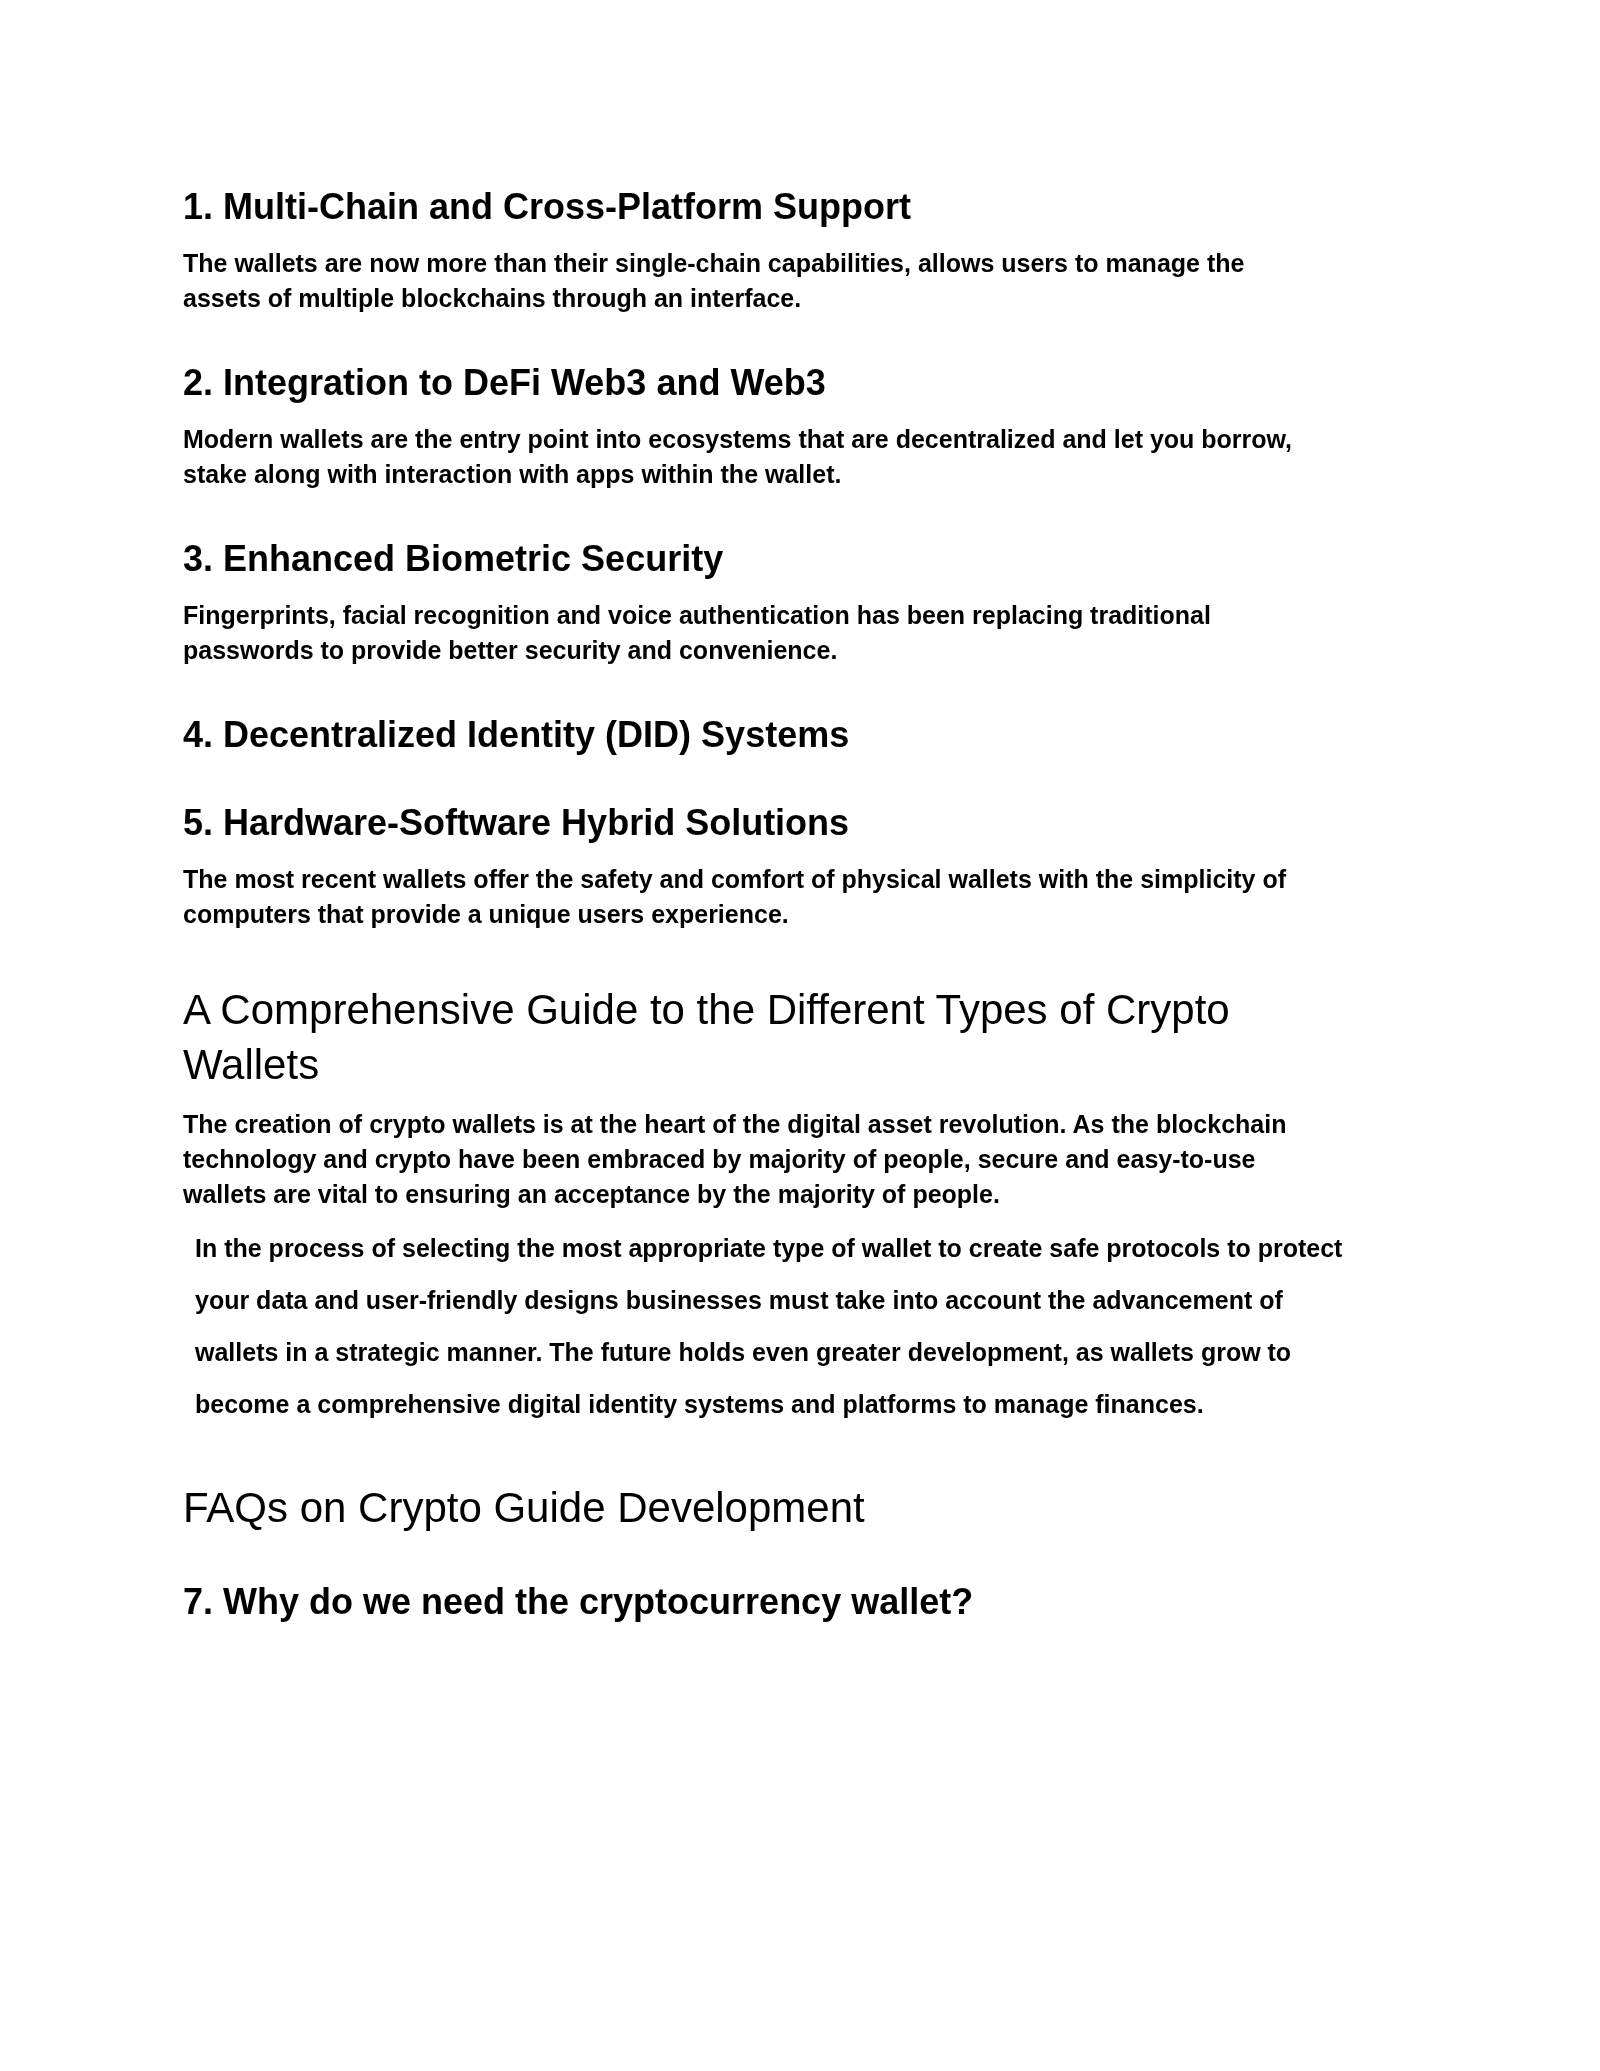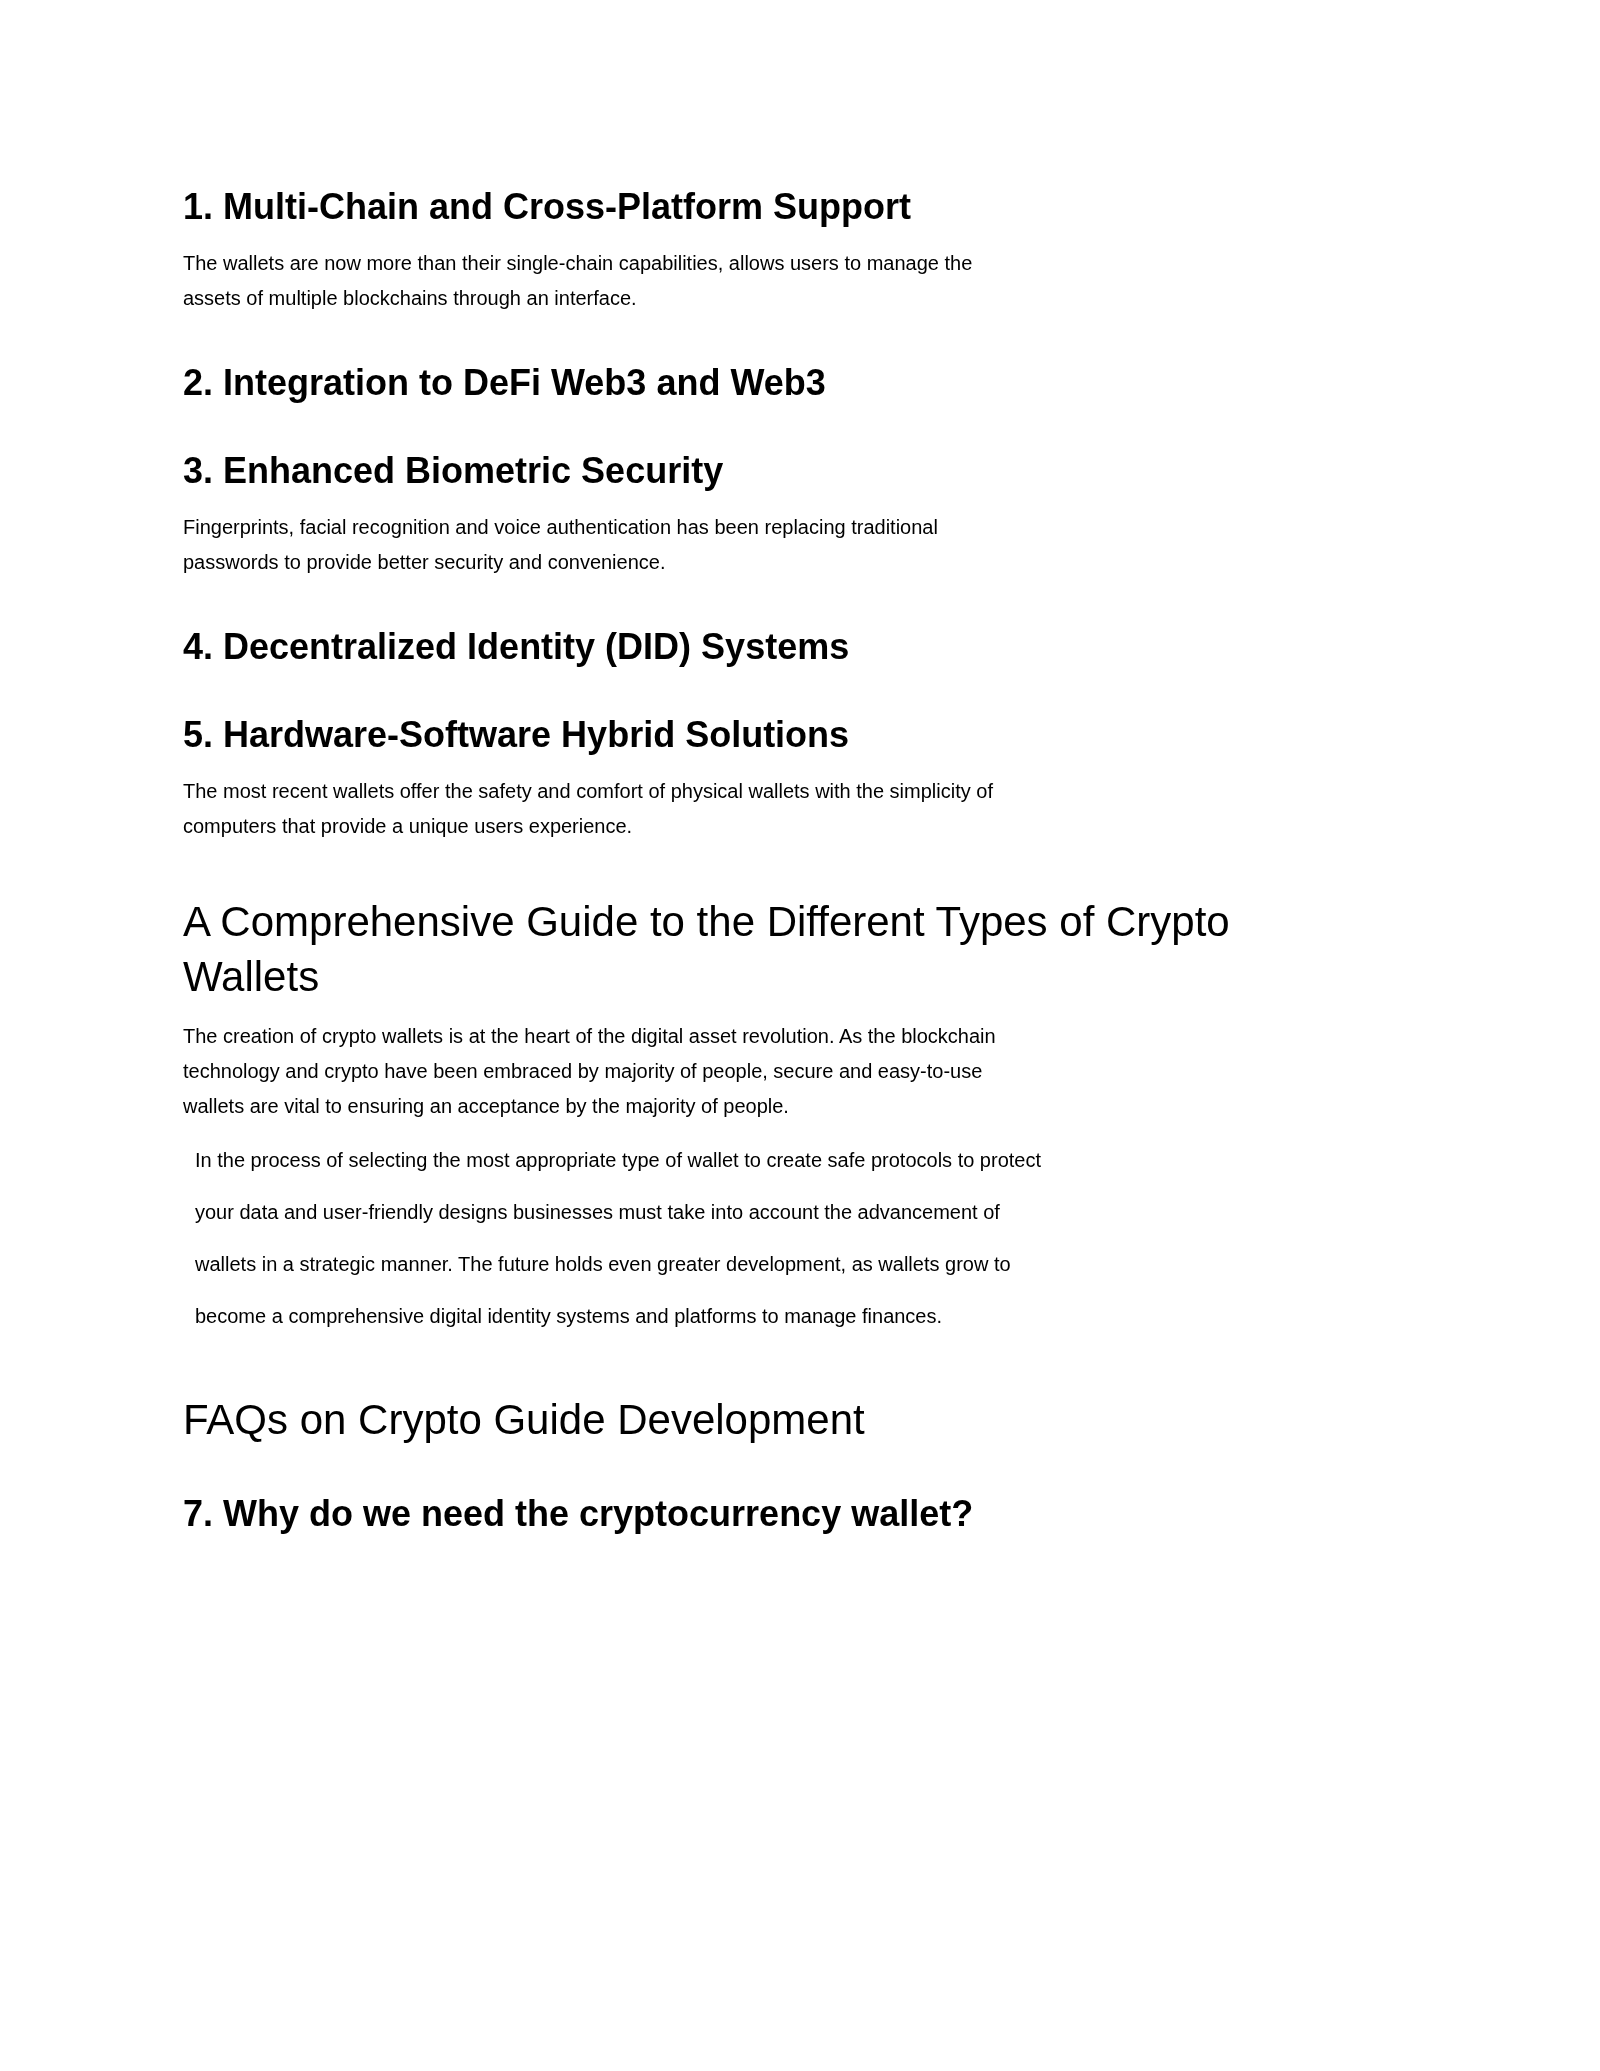--- a/index.html
+++ b/index.html
@@ -31,42 +31,44 @@
     font-weight: bold;
     margin: 46px 0 18px 0;
   }
   .doc-h2 {
     font-size: 42px;
     line-height: 55px;
     font-weight: normal;
     margin: 50px 0 15px 0;
   }
   .doc-p {
-    font-size: 20px;
+    font-size: 25px;
     line-height: 35px;
-    font-weight: normal;
+    font-weight: bold;
     margin: 0 0 10px 0;
   }
   .doc-p.wide-leading {
     line-height: 52px;
     margin-left: 12px;
   }
 </style>
 </head>
 <body>
 
 <div class="doc-page">
 
   <h3 class="doc-h3">1. Multi-Chain and Cross-Platform Support</h3>
 
   <p class="doc-p">The wallets are now more than their single-chain capabilities, allows users to manage the
 assets of multiple blockchains through an interface.</p>
 
   <h3 class="doc-h3">2. Integration to DeFi Web3 and Web3</h3>
 
+  <p class="doc-p">Modern wallets are the entry point into ecosystems that are decentralized and let you borrow,
+stake along with interaction with apps within the wallet.</p>
 
   <h3 class="doc-h3">3. Enhanced Biometric Security</h3>
 
   <p class="doc-p">Fingerprints, facial recognition and voice authentication has been replacing traditional
 passwords to provide better security and convenience.</p>
 
   <h3 class="doc-h3">4. Decentralized Identity (DID) Systems</h3>
 
 
   <h3 class="doc-h3">5. Hardware-Software Hybrid Solutions</h3>

